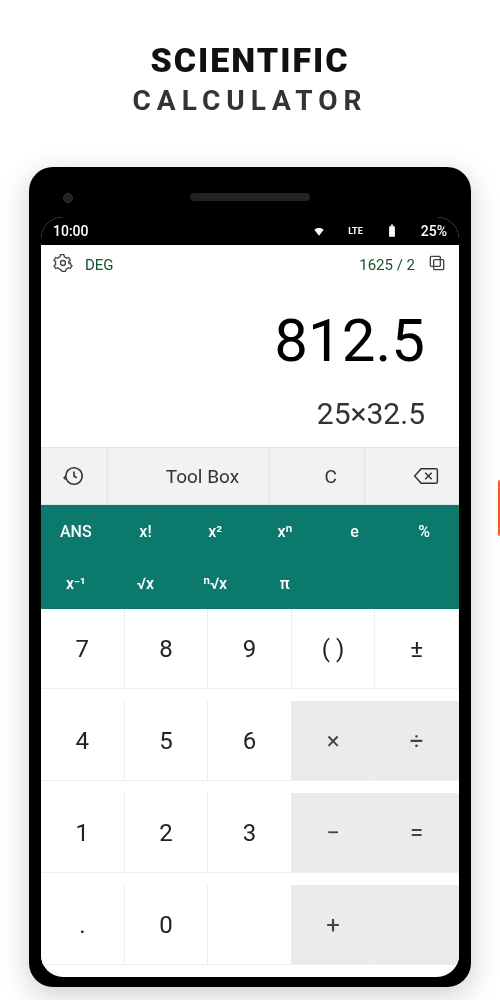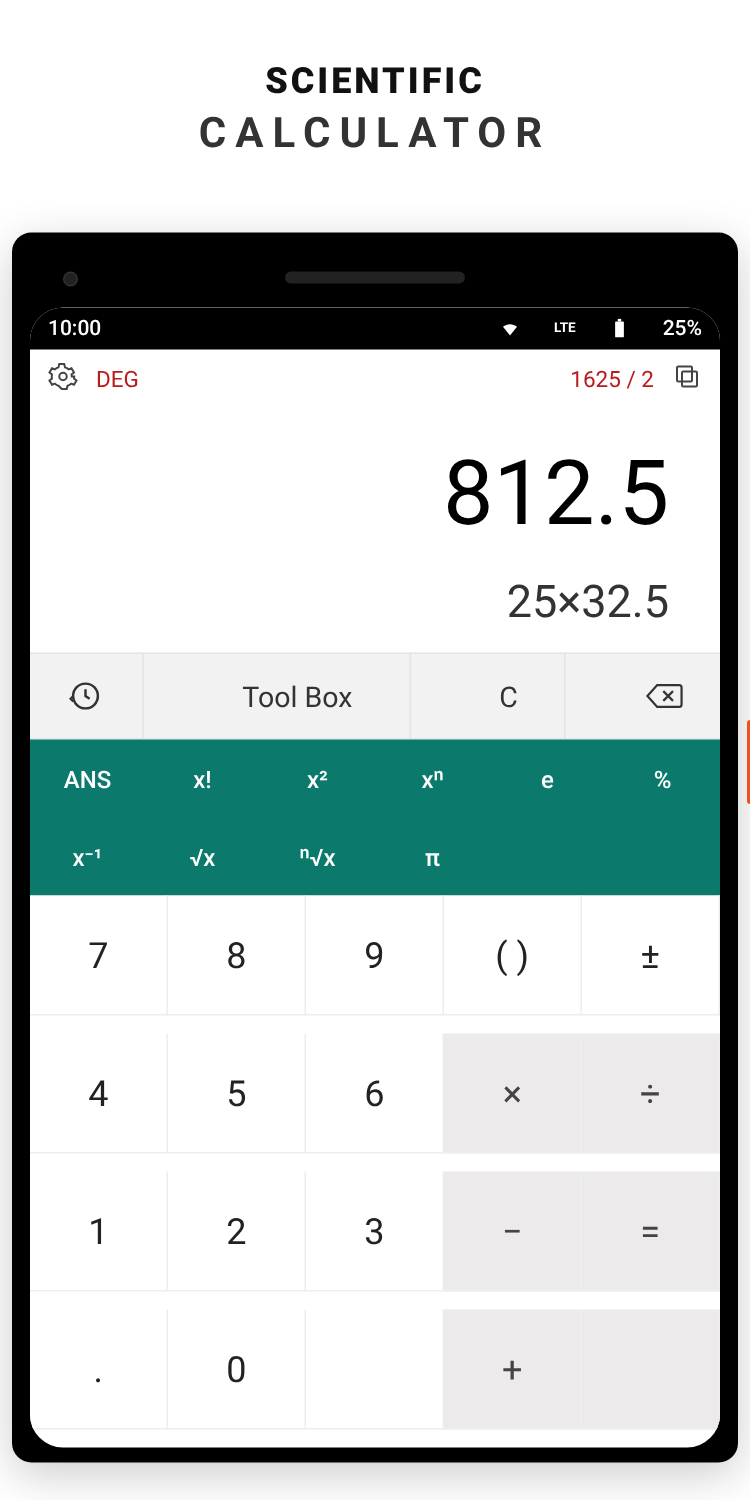--- a/index.html
+++ b/index.html
@@ -9,37 +9,37 @@
     background: #fff;
     font-family: -apple-system, BlinkMacSystemFont, "Segoe UI", Roboto, sans-serif;
     overflow: hidden;
     position: relative;
   }
   .header {
     text-align: center;
     padding: 40px 0 30px 0;
   }
   .header .t1 {
-    font-size: 24px;
+    font-size: 34px;
     font-weight: 900;
     letter-spacing: 2px;
     color: #111;
   }
   .header .t2 {
     font-size: 28px;
     font-weight: 700;
     letter-spacing: 6px;
     color: #333;
     margin-top: 4px;
   }
   .phone-frame {
-    width: 484px;
+    width: 442px;
     margin: 20px auto 0;
     background: #000;
-    border-radius: 13px;
+    border-radius: 24px;
     padding: 12px;
     position: relative;
     box-shadow: 0 8px 30px rgba(0,0,0,0.2);
     height: 820px;
     overflow: hidden;
   }
   .camera {
     position: absolute;
     top: 26px; left: 34px;
     width: 10px; height: 10px;
@@ -76,21 +76,21 @@
     height: 28px;
   }
   .status-right { display: flex; align-items: center; gap: 22px; }
   .status-right svg { width: 14px; height: 14px; }
   .lte { font-size: 9px; font-weight: 700; }
   .top-row {
     display: flex;
     align-items: center;
     padding: 8px 12px;
     font-size: 15px;
-    color: #b91c1c;
+    color: #14532d;
     gap: 12px;
     height: 40px;
   }
   .top-row .gear { width: 20px; }
   .top-row .spacer { flex: 1; }
   .top-row .copy { width: 20px; }
   .display {
     flex: 0 0 auto;
     padding: 20px 34px 16px 22px;
     text-align: right;

